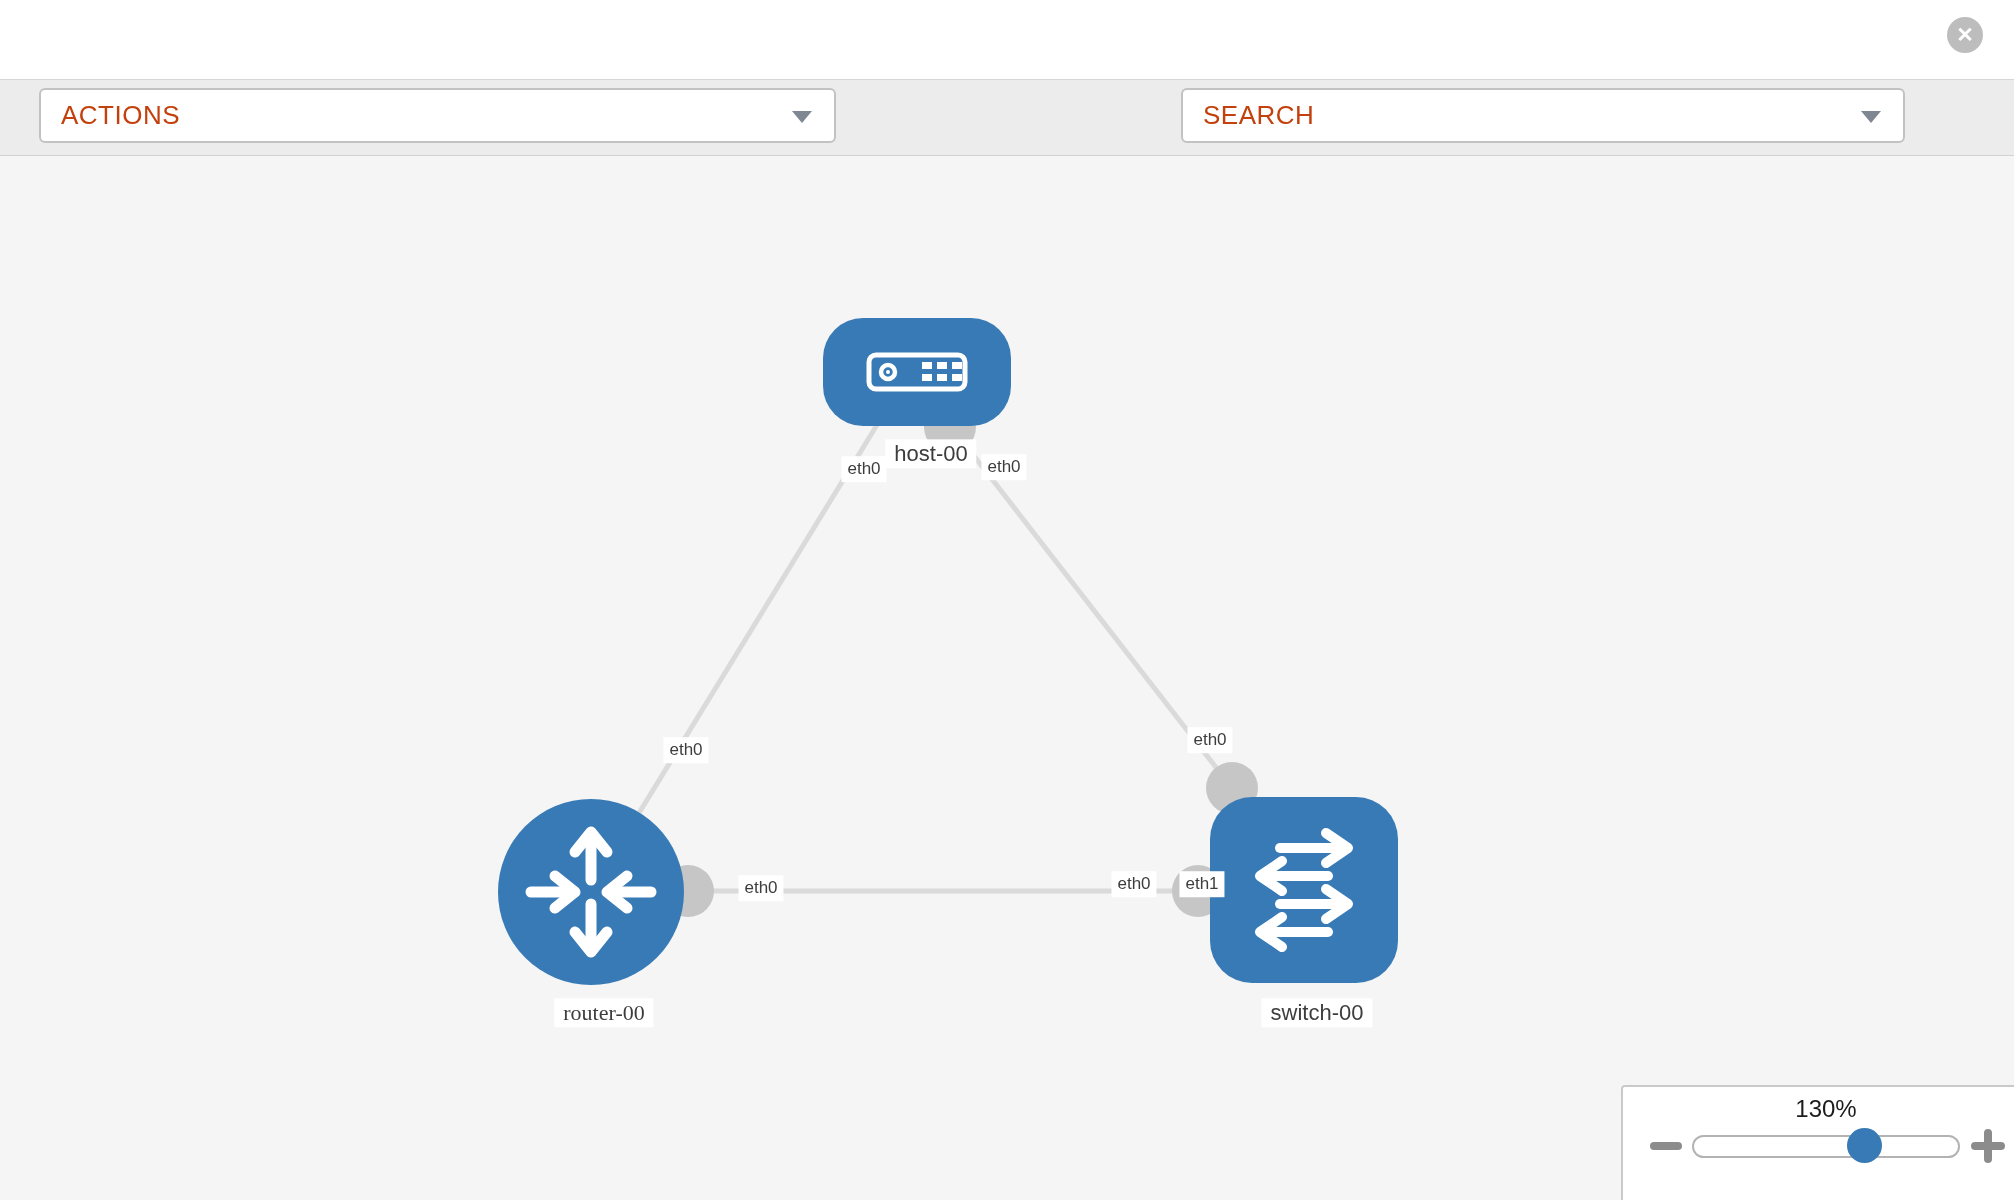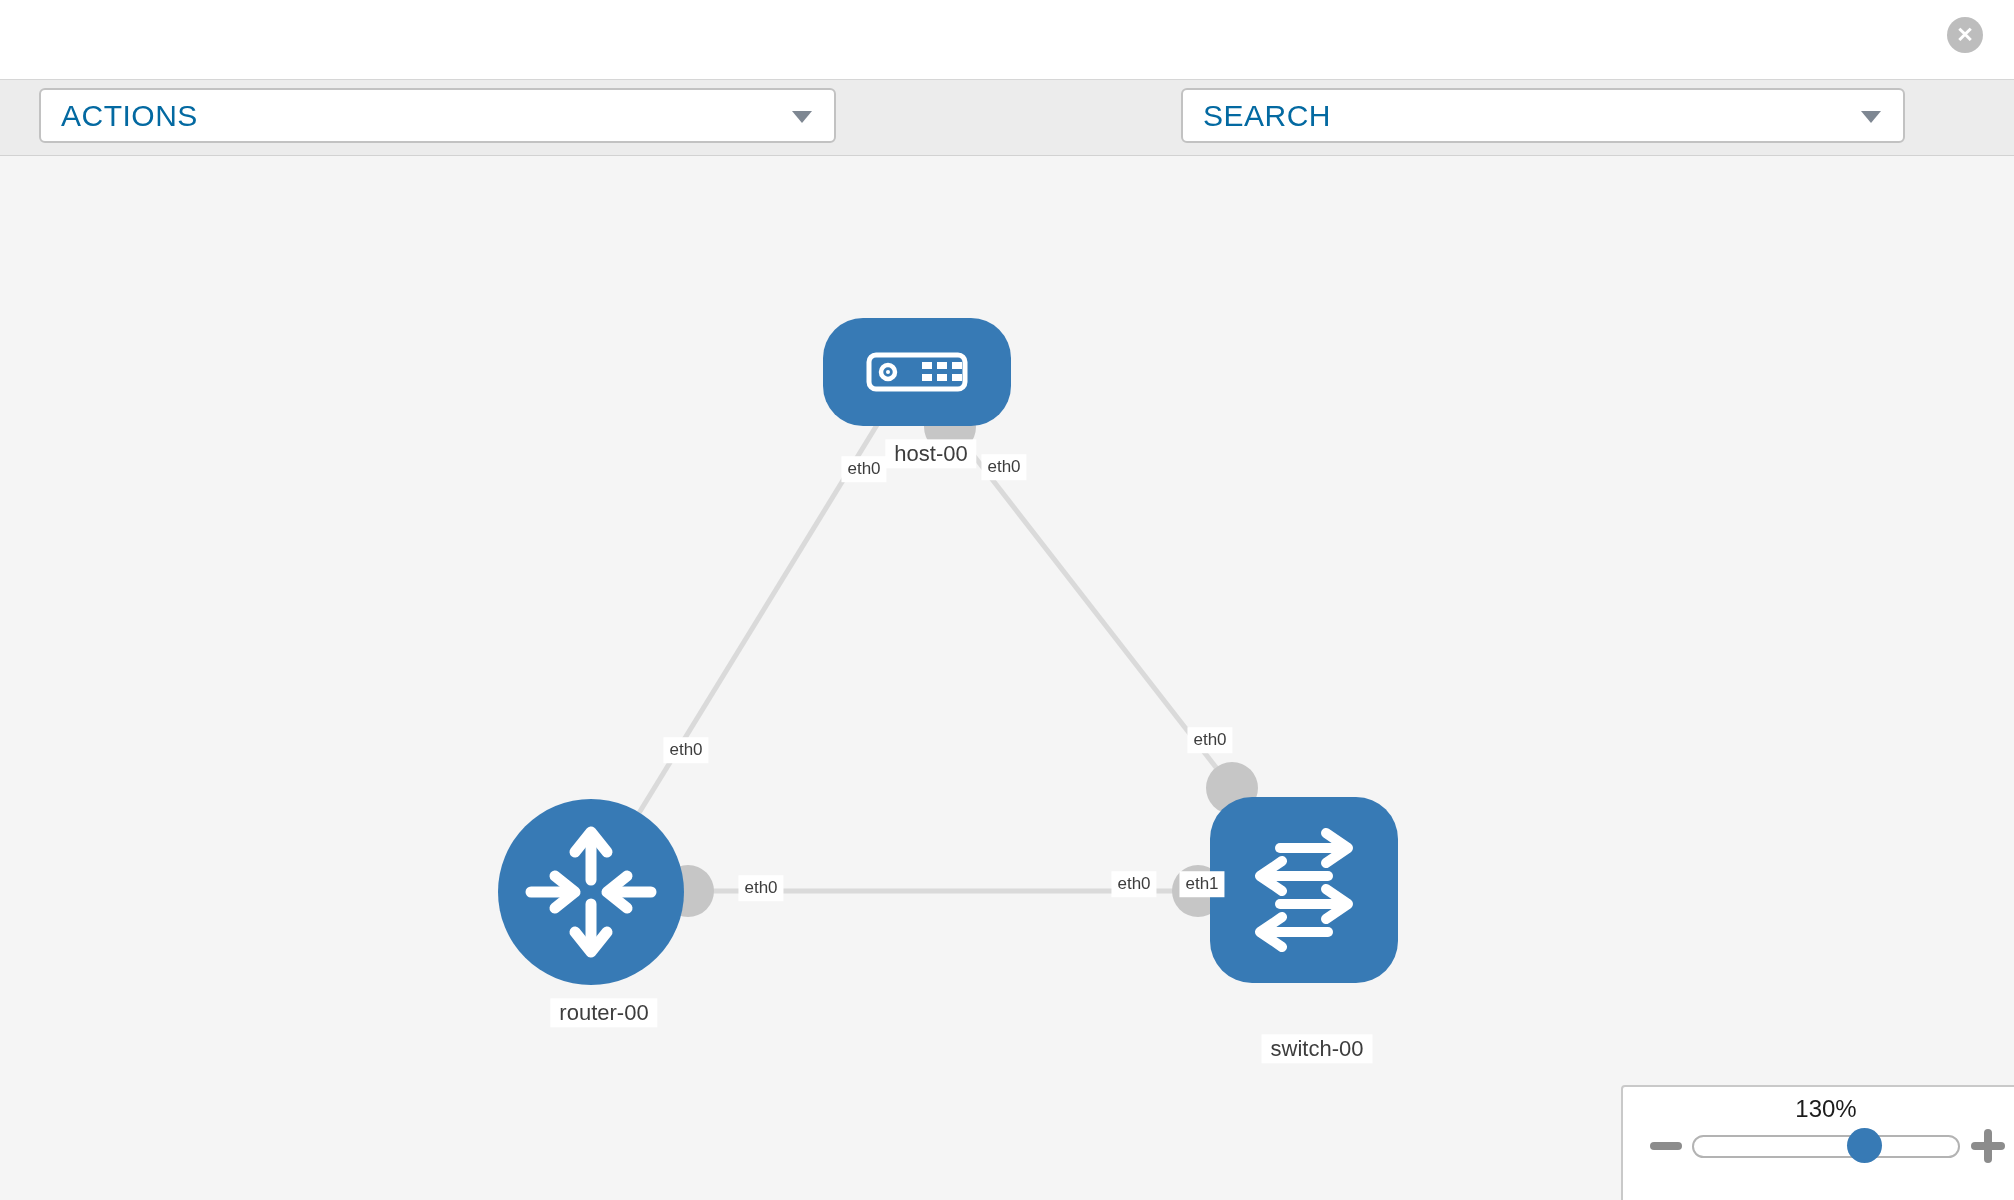--- a/index.html
+++ b/index.html
@@ -16,21 +16,21 @@
                display:flex; align-items:center; justify-content:center; cursor:pointer; }
 
   
   .toolbar { position:absolute; left:0; top:79px; width:2014px; height:77px; background:#ececec;
              border-top:1px solid #d6d6d6; border-bottom:1px solid #d2d2d2; }
   .select-box { position:absolute; top:8px; height:55px; background:#ffffff;
                 border:2px solid #c2c2c2; border-radius:6px; display:flex; align-items:center;
                 padding-left:20px; cursor:pointer; }
   .select-box.actions { left:39px;  width:797px; }
   .select-box.search  { left:1181px; width:724px; }
-  .select-text { font-size:30px; color:#0369a1; letter-spacing:.5px; }
+  .select-text { font-size:26px; color:#c2410c; letter-spacing:.5px; }
   .caret { position:absolute; right:22px; top:50%; margin-top:-5px; width:0; height:0;
            border-left:10px solid transparent; border-right:10px solid transparent;
            border-top:12px solid #7e8792; }
   .tool-icon { position:absolute; top:97px; width:36px; height:36px; cursor:pointer; }
   .tool-icon.wrench { left:1049px; }
   .tool-icon.key    { left:1117px; }
   .tool-icon svg { width:100%; height:100%; fill:#8b8b8b; }
 
   
   .canvas { position:absolute; left:0; top:157px; width:2014px; height:1043px; background:#f5f5f5; }
@@ -137,22 +137,22 @@
     </svg>
   <div class="labels" id="labels">
       <div class="lbl iface" style="left: 850px; top: 312px;">eth0</div>
       <div class="lbl iface" style="left: 990px; top: 310px;">eth0</div>
       <div class="lbl iface" style="left: 672px; top: 593px;">eth0</div>
       <div class="lbl iface" style="left: 1196px; top: 583px;">eth0</div>
       <div class="lbl iface" style="left: 747px; top: 731px;">eth0</div>
       <div class="lbl iface" style="left: 1120px; top: 727px;">eth0</div>
       <div class="lbl iface" style="left: 1148px; top: 727px; margin-left: 40px;">eth1</div>
       <div class="lbl node" style="left: 917px; top: 297px;">host-00</div>
-      <div class="lbl node" style="left: 590px; top: 856px;">router-00</div>
-      <div class="lbl node" style="left: 1303px; top: 856px; margin-top: 36px;">switch-00</div>
+      <div class="lbl node" style="left: 590px; top: 856px; font-family: Liberation Serif, serif;">router-00</div>
+      <div class="lbl node" style="left: 1303px; top: 856px;">switch-00</div>
     </div>
 </div>
 
 <div class="zoom-panel">
   <div class="zoom-level">130%</div>
   <div class="zoom-minus"></div>
   <div class="zoom-track">
     <div class="zoom-thumb" id="zoom-thumb" style="left: 153.044px;"></div>
   </div>
   <div class="zoom-plus"></div>

